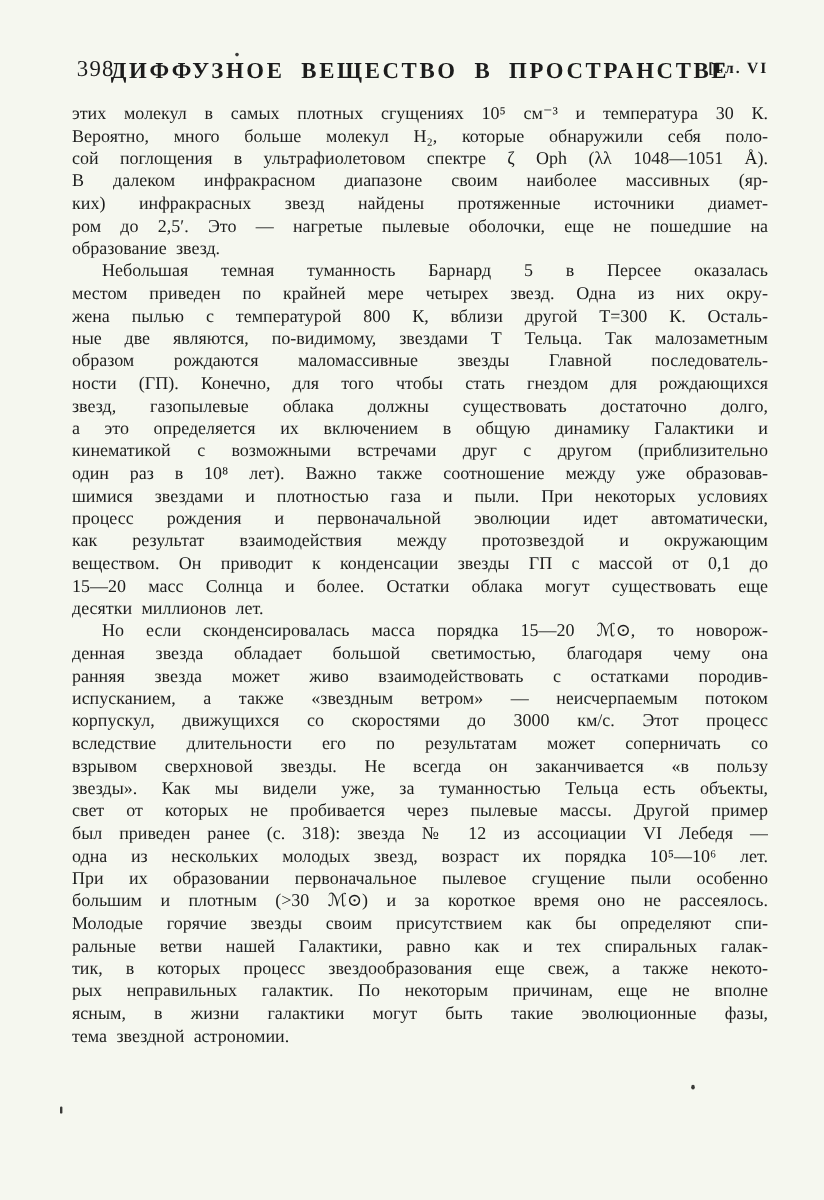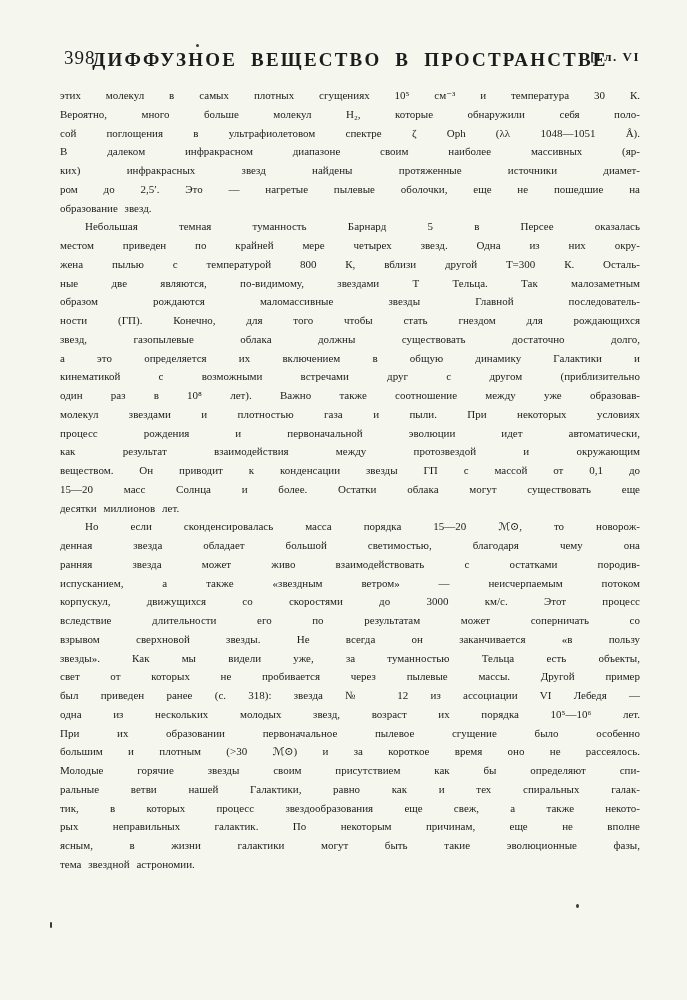--- a/index.html
+++ b/index.html
@@ -30,21 +30,21 @@
     letter-spacing:2.2px;word-spacing:7px;
     padding-top:2px;
   }
   .chap{
     position:absolute;right:0;top:2px;
     font-size:13px;font-weight:bold;letter-spacing:1.5px;
   }
   
   .body-text{
     position:absolute;left:60px;top:86px;width:580px;
-    font-size:11px;
+    font-size:15px;
   }
   .line{
     height:18.75px;line-height:18.75px;
     text-align:justify;text-align-last:justify;
     overflow:hidden;white-space:nowrap;
   }
   .line{white-space:normal;}
   .line.indent{text-indent:25px;}
   .line.para-end{text-align-last:left;word-spacing:4px;}
   
@@ -75,38 +75,38 @@
       <div class="line indent">Небольшая темная туманность Барнард 5 в Персее оказалась</div>
       <div class="line">местом приведен по крайней мере четырех звезд. Одна из них окру-</div>
       <div class="line">жена пылью с температурой 800 К, вблизи другой Т=300 К. Осталь-</div>
       <div class="line">ные две являются, по-видимому, звездами Т Тельца. Так малозаметным</div>
       <div class="line">образом рождаются маломассивные звезды Главной последователь-</div>
       <div class="line">ности (ГП). Конечно, для того чтобы стать гнездом для рождающихся</div>
       <div class="line">звезд, газопылевые облака должны существовать достаточно долго,</div>
       <div class="line">а это определяется их включением в общую динамику Галактики и</div>
       <div class="line">кинематикой с возможными встречами друг с другом (приблизительно</div>
       <div class="line">один раз в 10⁸ лет). Важно также соотношение между уже образовав-</div>
-      <div class="line">молекул звездами и плотностью газа и пыли. При некоторых условиях</div>
+      <div class="line">шимися звездами и плотностью газа и пыли. При некоторых условиях</div>
       <div class="line">процесс рождения и первоначальной эволюции идет автоматически,</div>
       <div class="line">как результат взаимодействия между протозвездой и окружающим</div>
       <div class="line">веществом. Он приводит к конденсации звезды ГП с массой от 0,1 до</div>
       <div class="line">15—20 масс Солнца и более. Остатки облака могут существовать еще</div>
       <div class="line para-end">десятки миллионов лет.</div>
       <div class="line indent">Но если сконденсировалась масса порядка 15—20 ℳ⊙, то новорож-</div>
       <div class="line">денная звезда обладает большой светимостью, благодаря чему она</div>
       <div class="line">ранняя звезда может живо взаимодействовать с остатками породив-</div>
       <div class="line">испусканием, а также «звездным ветром» — неисчерпаемым потоком</div>
       <div class="line">корпускул, движущихся со скоростями до 3000 км/с. Этот процесс</div>
       <div class="line">вследствие длительности его по результатам может соперничать со</div>
       <div class="line">взрывом сверхновой звезды. Не всегда он заканчивается «в пользу</div>
       <div class="line">звезды». Как мы видели уже, за туманностью Тельца есть объекты,</div>
       <div class="line">свет от которых не пробивается через пылевые массы. Другой пример</div>
       <div class="line">был приведен ранее (с. 318): звезда № 12 из ассоциации VI Лебедя —</div>
       <div class="line">одна из нескольких молодых звезд, возраст их порядка 10⁵—10⁶ лет.</div>
-      <div class="line">При их образовании первоначальное пылевое сгущение было особенно</div>
+      <div class="line">При их образовании первоначальное пылевое сгущение пыли особенно</div>
       <div class="line">большим и плотным (&gt;30 ℳ⊙) и за короткое время оно не рассеялось.</div>
       <div class="line">Молодые горячие звезды своим присутствием как бы определяют спи-</div>
       <div class="line">ральные ветви нашей Галактики, равно как и тех спиральных галак-</div>
       <div class="line">тик, в которых процесс звездообразования еще свеж, а также некото-</div>
       <div class="line">рых неправильных галактик. По некоторым причинам, еще не вполне</div>
       <div class="line">ясным, в жизни галактики могут быть такие эволюционные фазы,</div>
       <div class="line para-end">тема звездной астрономии.</div>
     </div>
 
   <div class="speck s1"></div>

